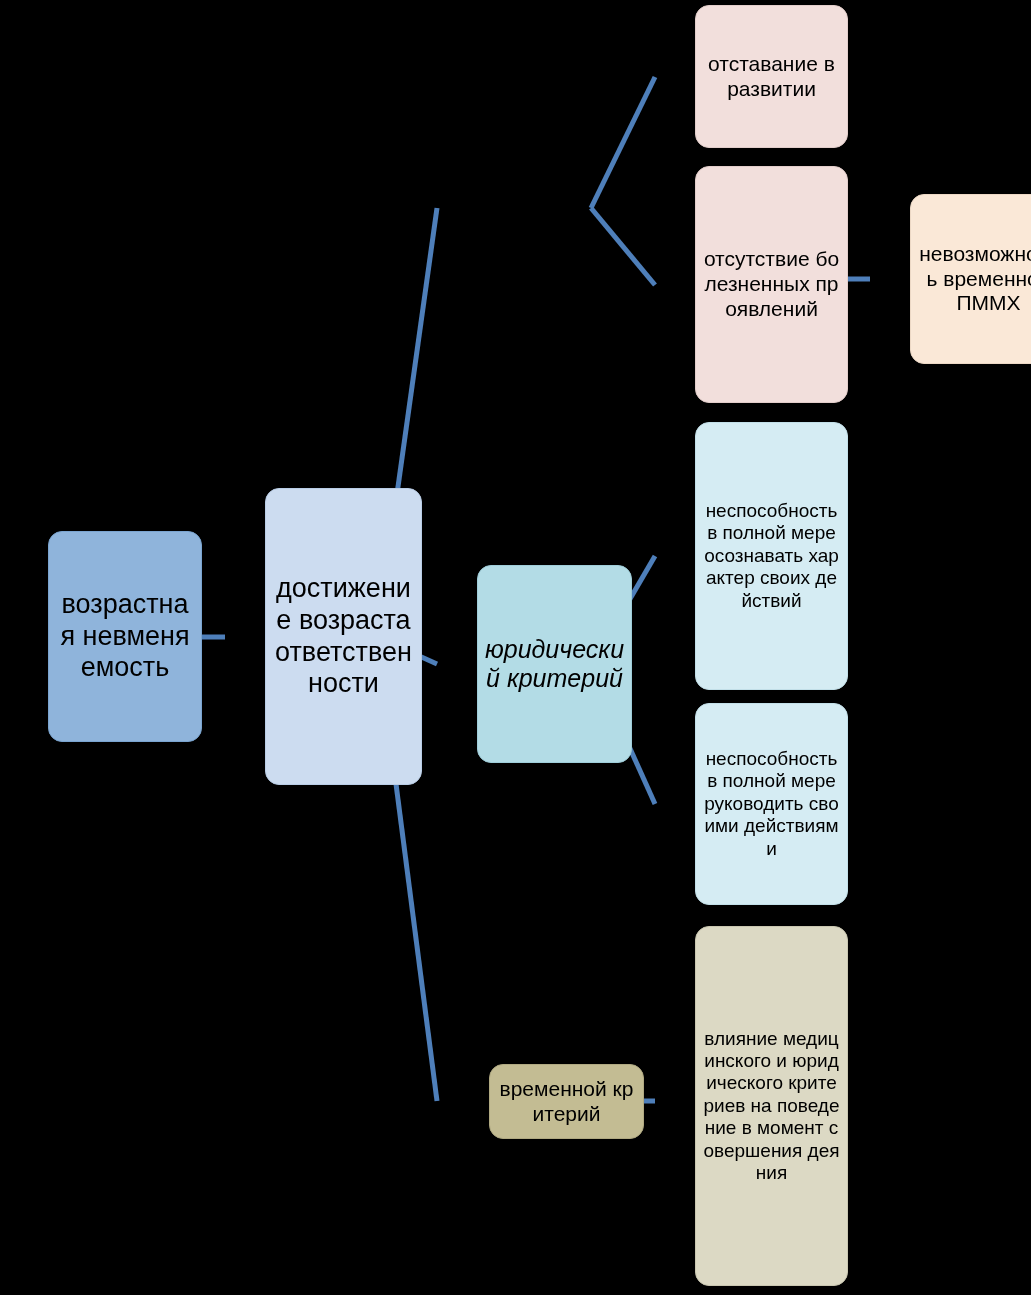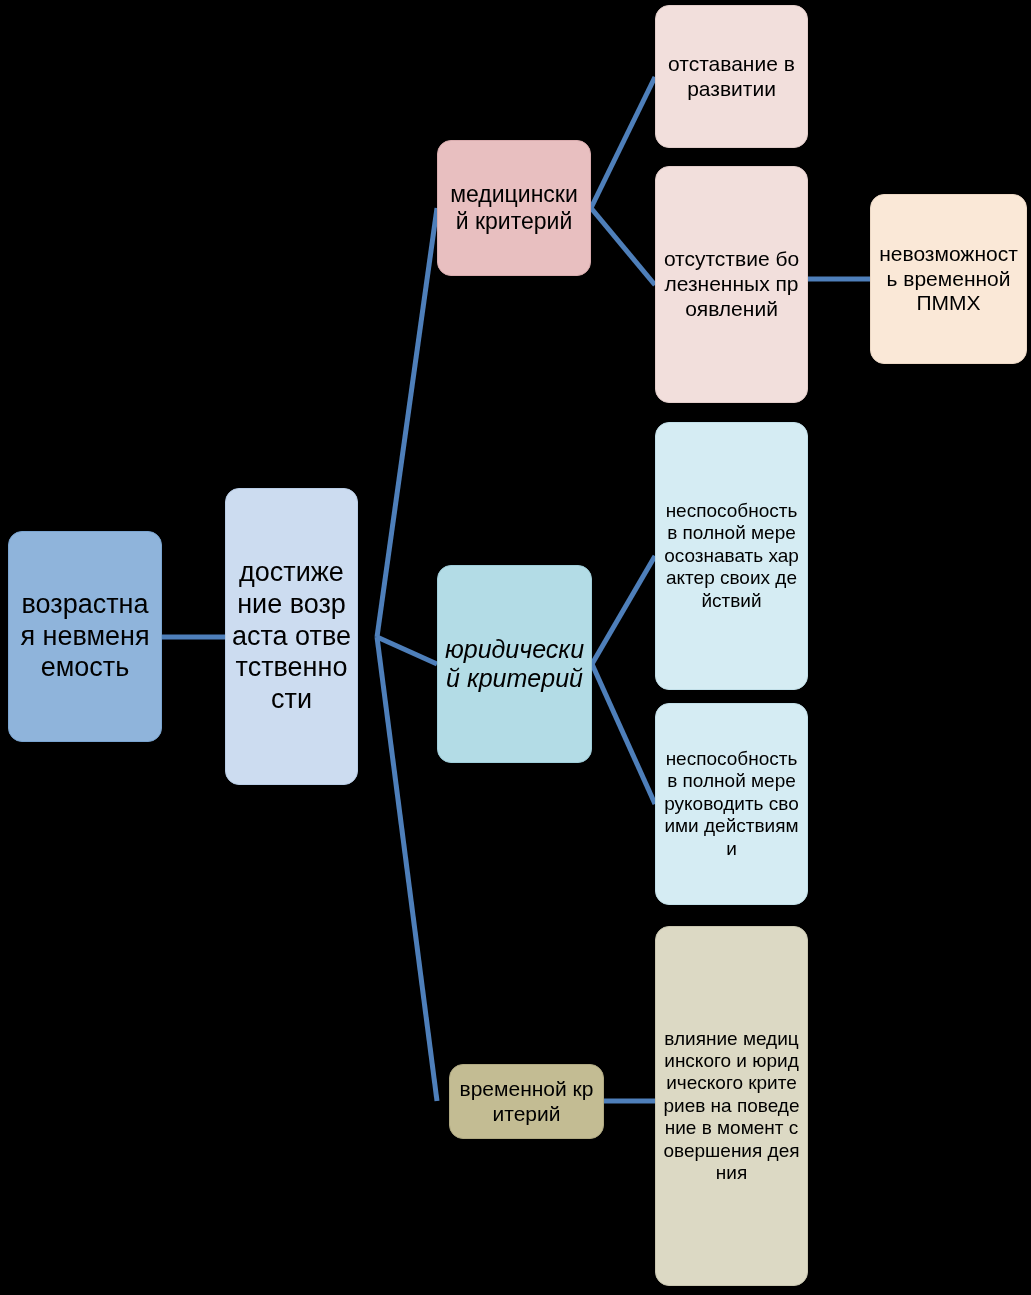--- a/index.html
+++ b/index.html
@@ -30,28 +30,29 @@
     justify-content: center;
     text-align: center;
     color: #000000;
     border-radius: 14px;
     padding: 4px 6px;
     line-height: 1.18;
     z-index: 2;
     word-break: break-all;
     overflow-wrap: anywhere;
     hyphens: none;
+    margin-left: 40px;
   }
   .n-root {
     left: 8px; top: 531px; width: 154px; height: 211px;
     background: #8fb4db; border: 1px solid #7aa4d0;
     font-size: 27px;
   }
   .n-stage {
-    left: 225px; top: 488px; width: 133px; height: 297px;
+    left: 225px; top: 488px; width: 157px; height: 297px;
     background: #ccdcf0; border: 1px solid #b9cde6;
     font-size: 27px;
   }
   .n-med {
     left: 437px; top: 140px; width: 154px; height: 136px;
     background: #e8bfc0; border: 1px solid #d9acae;
     font-size: 23px;
   }
   .n-legal {
     left: 437px; top: 565px; width: 155px; height: 198px;
@@ -118,23 +119,20 @@
   </svg>
 
   <div class="node n-root">
     <span>возрастная невменяемость</span>
   </div>
 
   <div class="node n-stage">
     <span>достижение возраста ответственности</span>
   </div>
 
-  <div class="node n-med">
-    <span>медицинский критерий</span>
-  </div>
 
   <div class="node n-legal">
     <span>юридический критерий</span>
   </div>
 
   <div class="node n-time">
     <span>временной критерий</span>
   </div>
 
   <div class="node n-delay">

